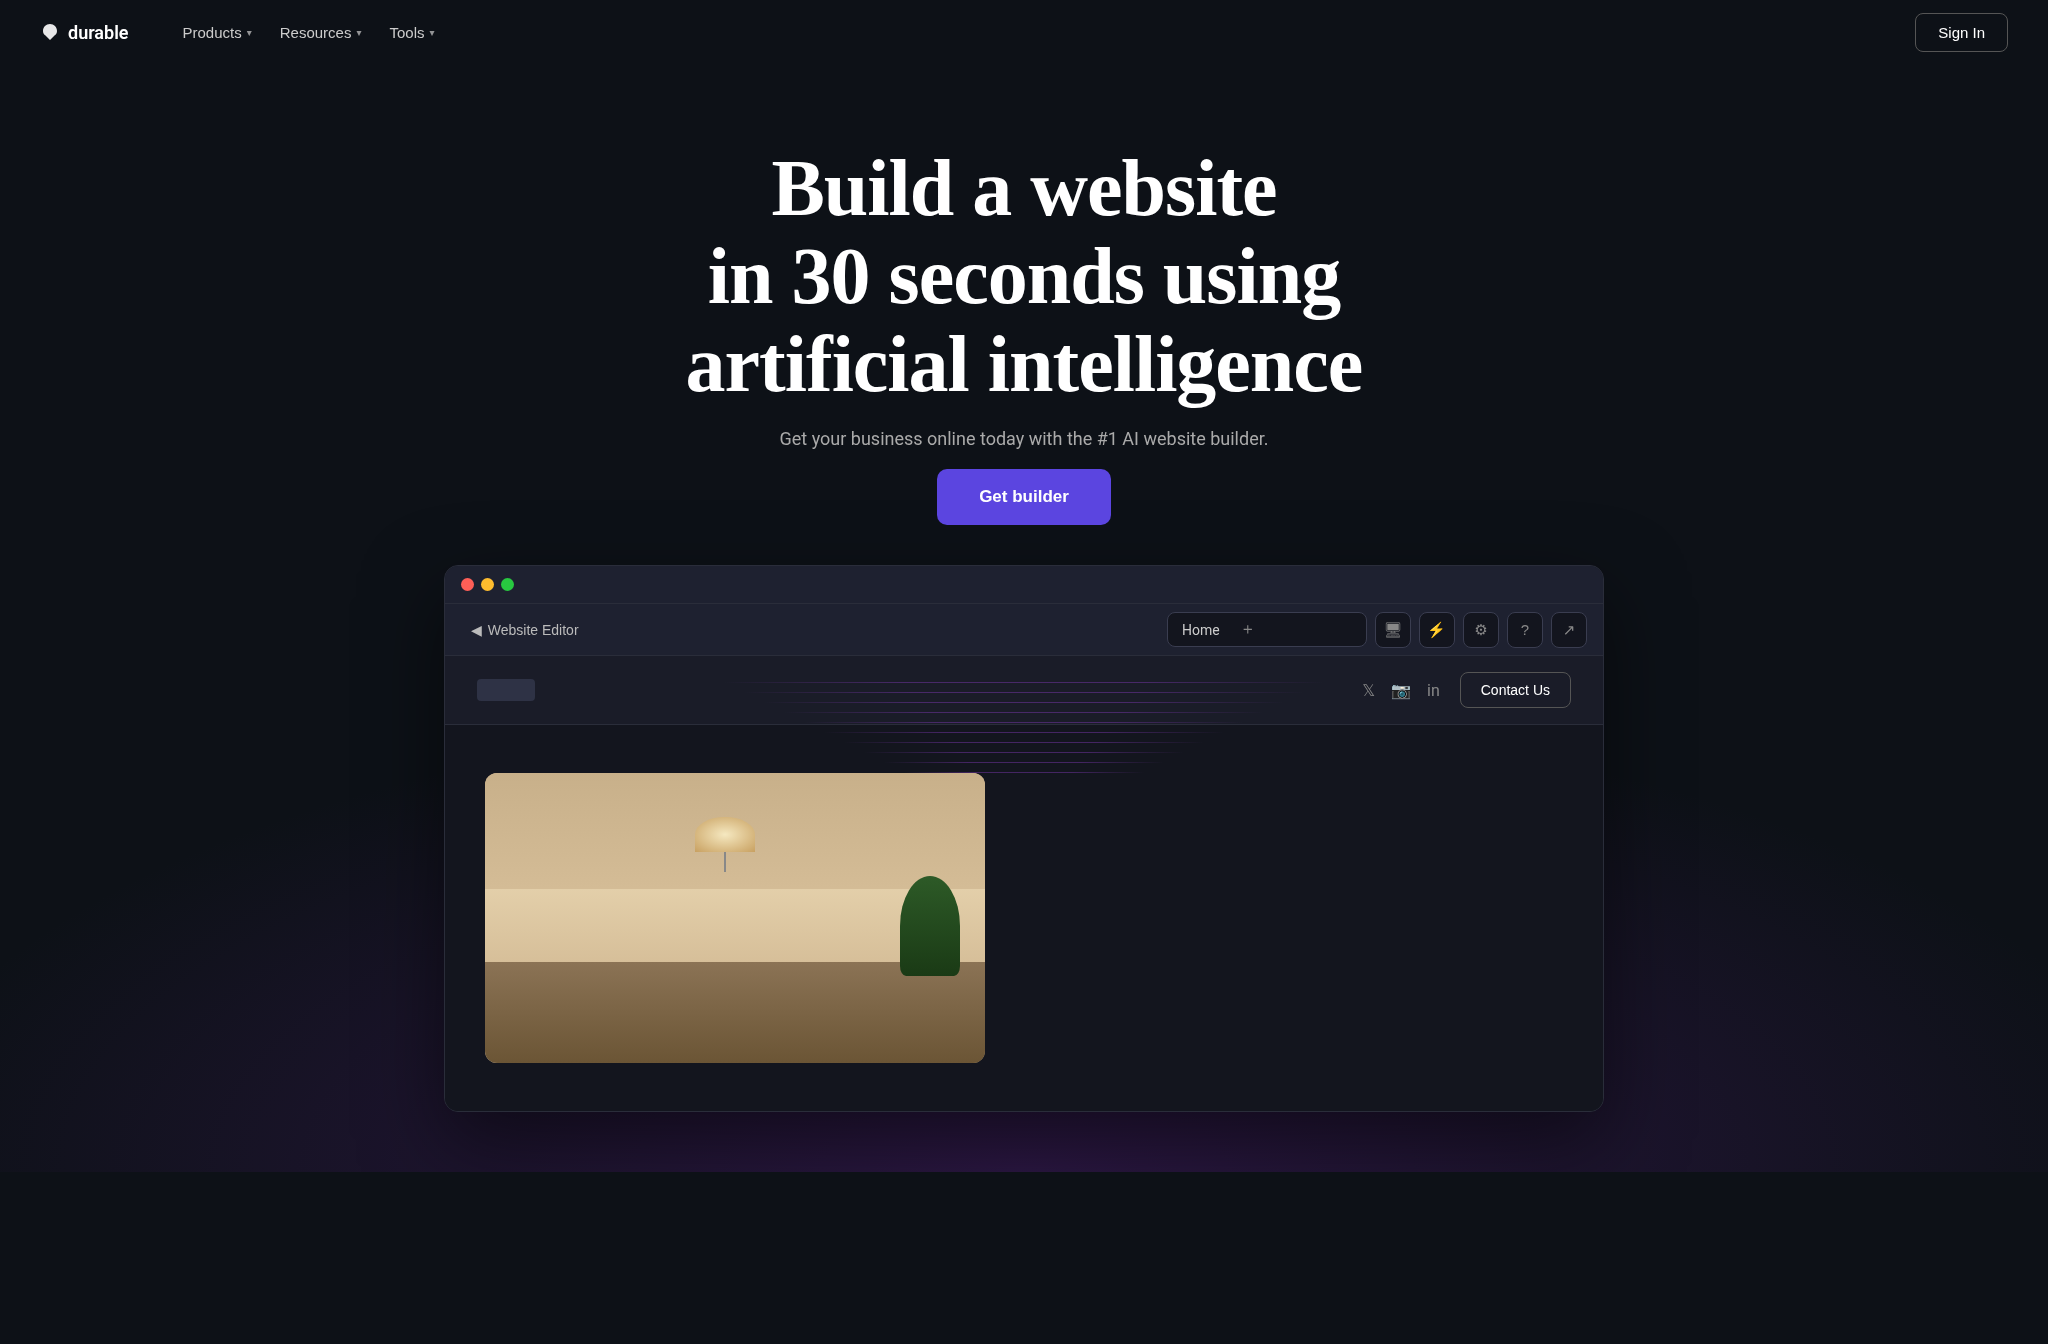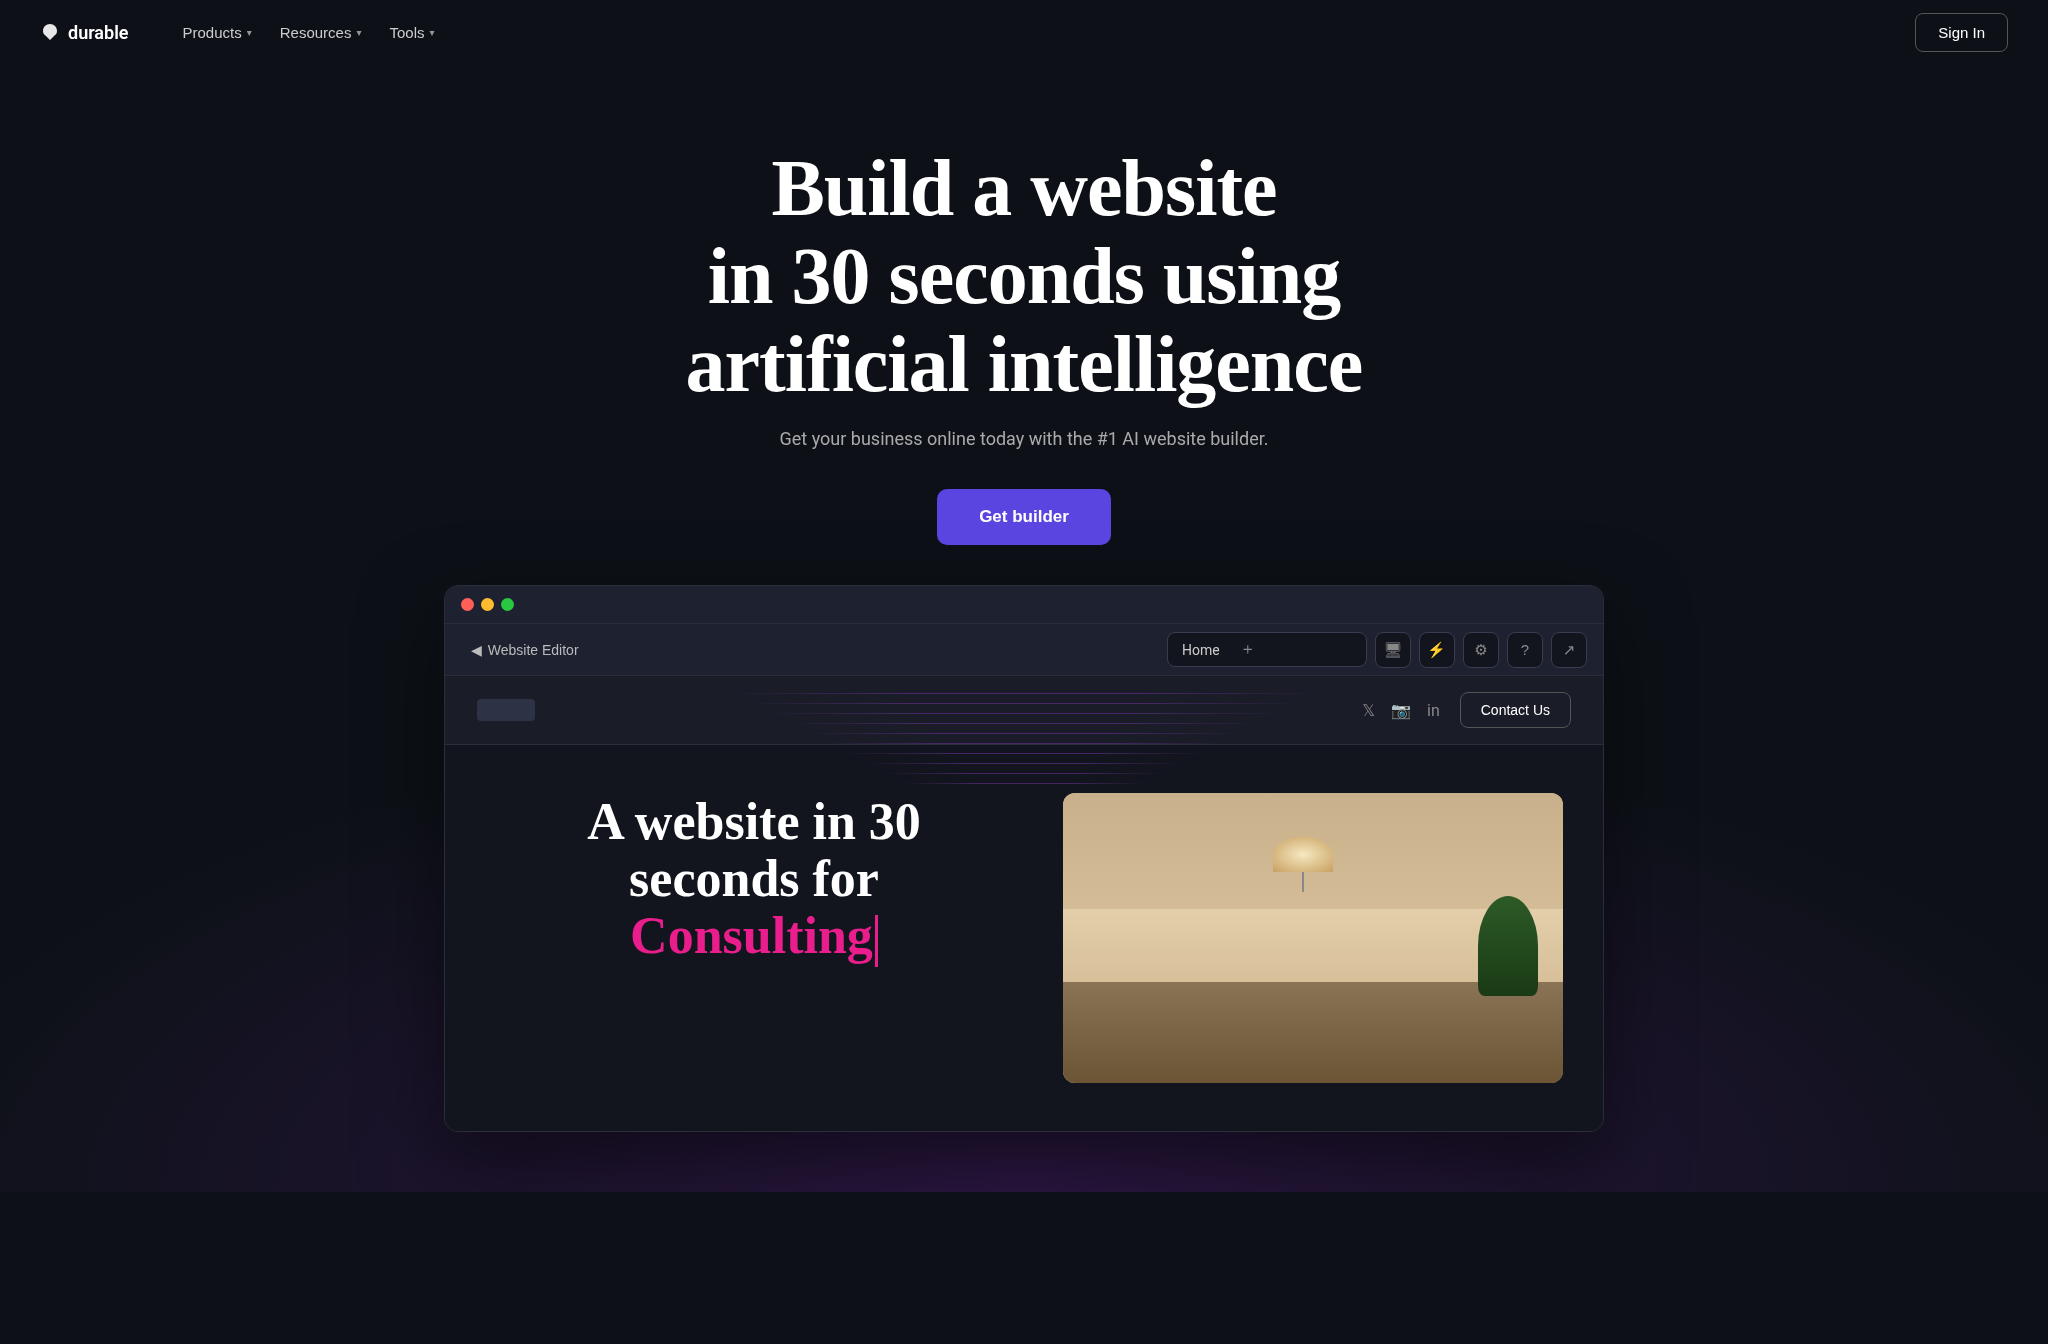--- a/index.html
+++ b/index.html
@@ -92,21 +92,21 @@
       line-height: 1.1;
       letter-spacing: -1px;
       max-width: 900px;
       margin: 0 auto 20px;
       font-family: Georgia, 'Times New Roman', serif;
     }
 
     .hero-sub {
       font-size: 18px;
       color: #aaa;
-      margin-bottom: 40px;
+      margin-bottom: 20px;
     }
 
     .get-started-btn {
       display: inline-block;
       background: #5b45e0;
       color: #fff;
       font-size: 17px;
       font-weight: 600;
       padding: 18px 42px;
       border-radius: 10px;
@@ -501,27 +501,20 @@
         <div class="preview-spacer"></div>
         <div class="preview-social">
           <span class="social-icon">𝕏</span>
           <span class="social-icon">📷</span>
           <span class="social-icon">in</span>
         </div>
         <button class="contact-us-btn">Contact Us</button>
       </div>
 
       <div class="preview-content">
-        <div class="preview-text">
-          <h2 class="preview-heading">
-            <span>A website in 30</span><br>
-            <span>seconds for</span><br>
-            <span class="preview-heading-accent">Consulting</span><span class="cursor-bar"></span>
-          </h2>
-        </div>
 
         <div class="preview-image">
           <div class="preview-img-inner">
             <div class="room-wall"></div>
             <div class="room-ceiling"></div>
             <div class="room-floor"></div>
             <div class="lamp">
               <div class="lamp-shade"></div>
               <div class="lamp-cord"></div>
             </div>

